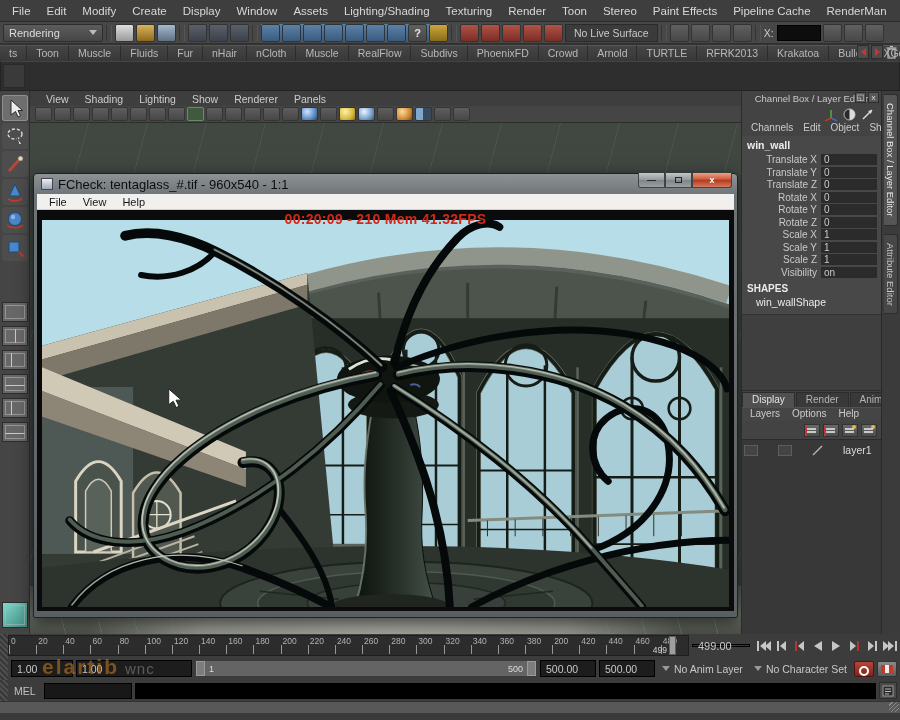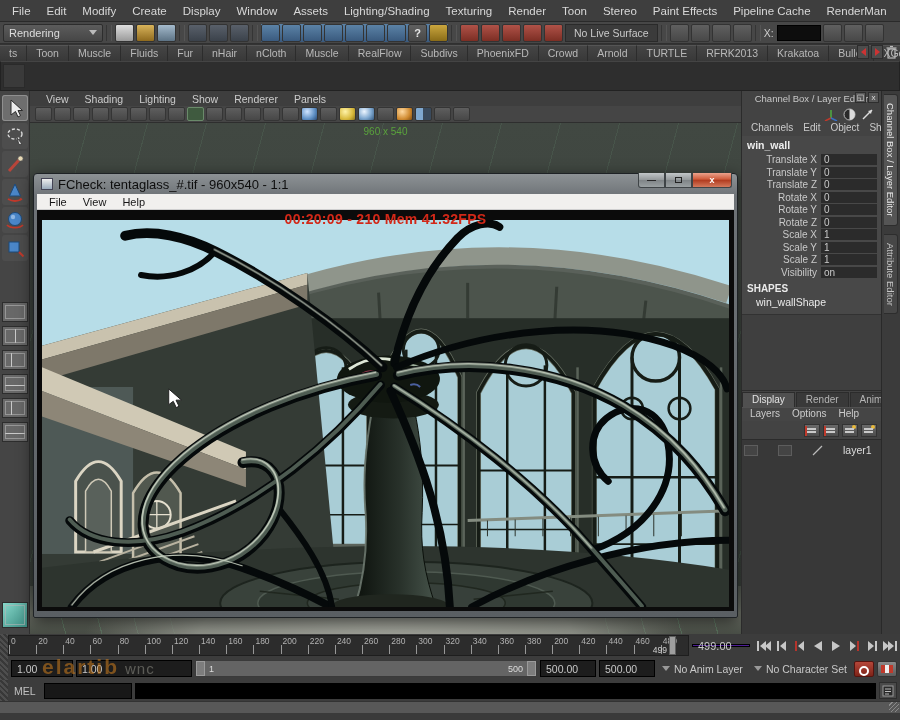--- a/index.html
+++ b/index.html
@@ -378,21 +378,20 @@
       <div class="vicon" data-name="textured-icon"></div>
       <div class="vicon" data-name="lights-icon"></div>
       <div class="vicon" data-name="shadows-icon"></div>
       <div class="vicon" data-name="ao-icon"></div>
       <div class="vicon" data-name="motion-blur-icon"></div>
       <div class="vicon" data-name="xray-icon"></div>
       <div class="vicon" data-name="isolate-icon"></div>
       <div class="vicon" data-name="plugin-shapes-icon"></div>
     </div>
   <div class="vp-canvas" data-name="viewport-canvas">
-    <div class="res-label" data-name="resolution-gate-label">960 x 540</div>
     <div class="vp-bottom" data-name="viewport-scene-bottom"></div>
 
     <div id="fcheck" data-name="fcheck-window">
       <div class="fc-title" data-name="fcheck-title-bar">
         <div class="fc-appicon" data-name="fcheck-app-icon"></div>
         <div class="fc-title-text" data-name="fcheck-window-title">FCheck: tentaglass_#.tif - 960x540 - 1:1</div>
         <div class="fc-btns" data-name="window-controls">
           <div class="fc-btn min" data-name="minimize-icon">—</div>
           <div class="fc-btn" data-name="maximize-icon">
               <span class="sq"></span>

